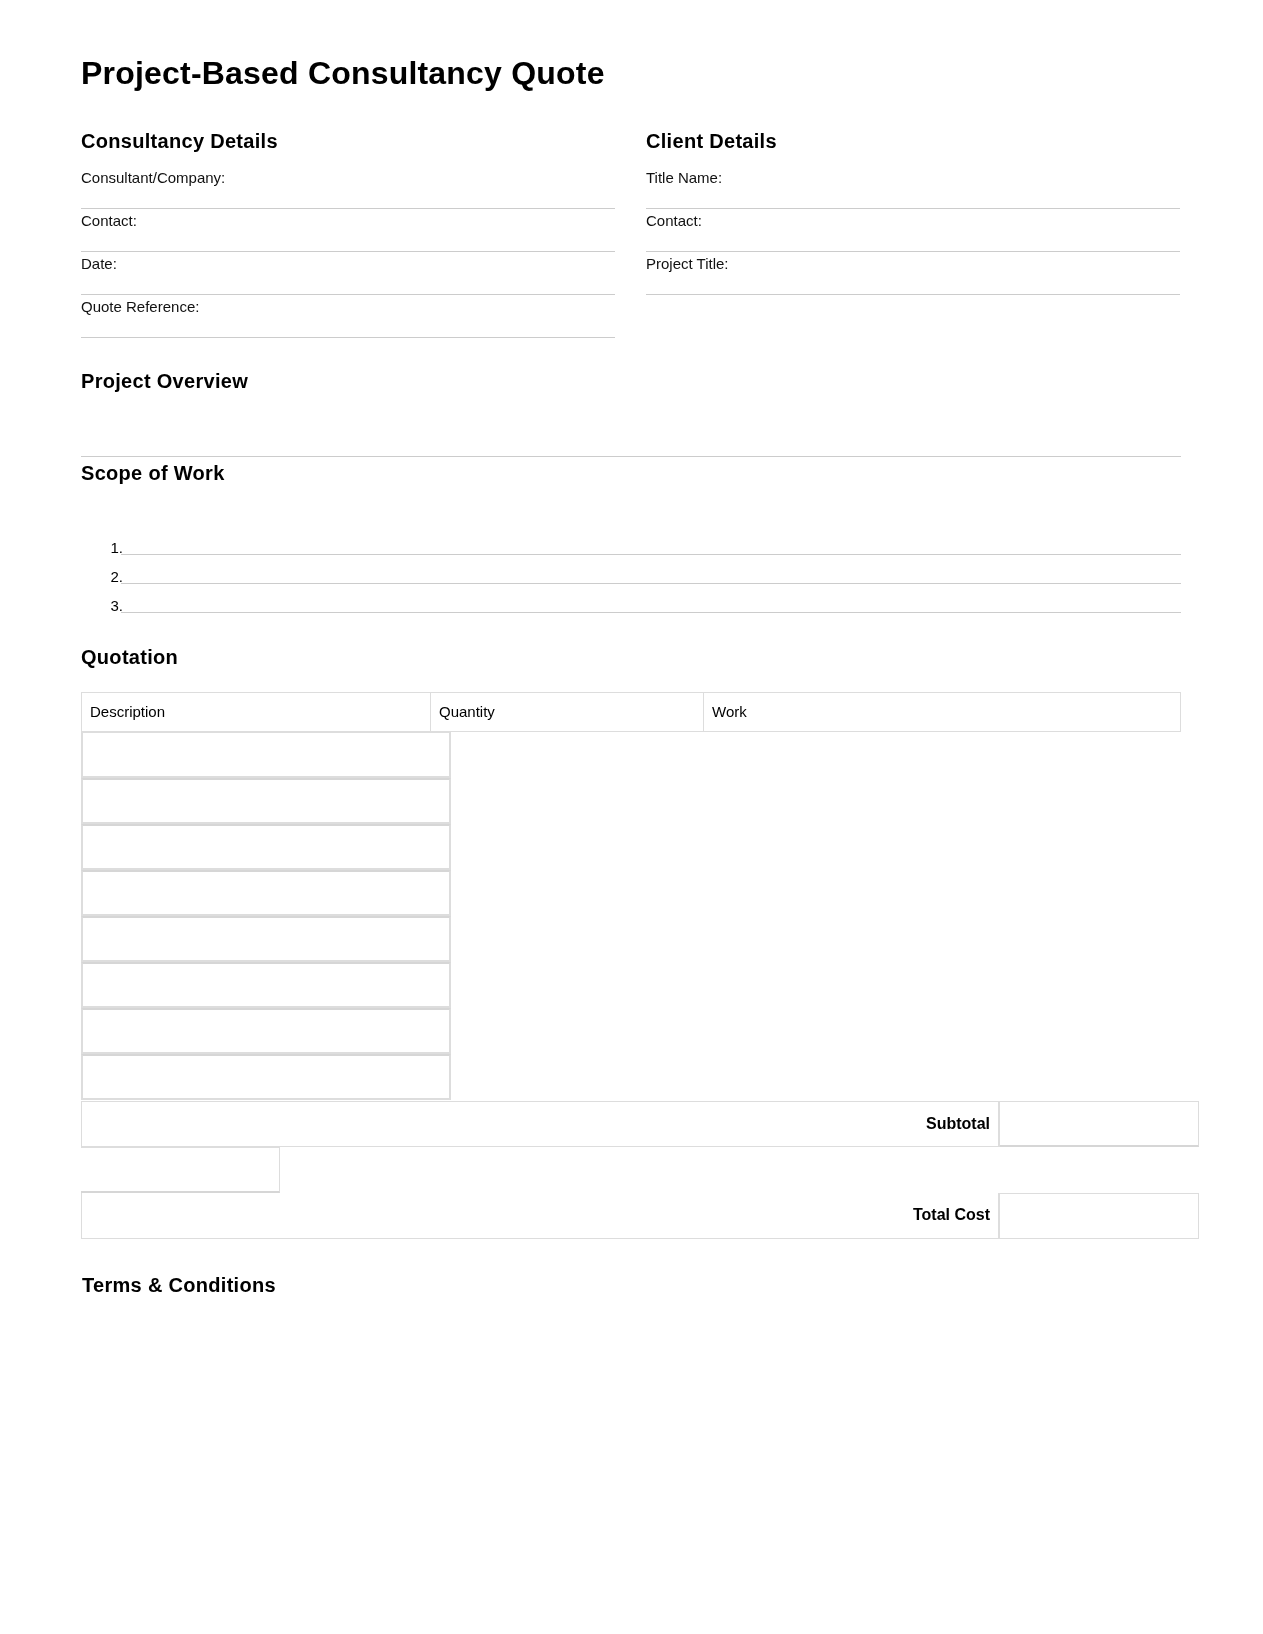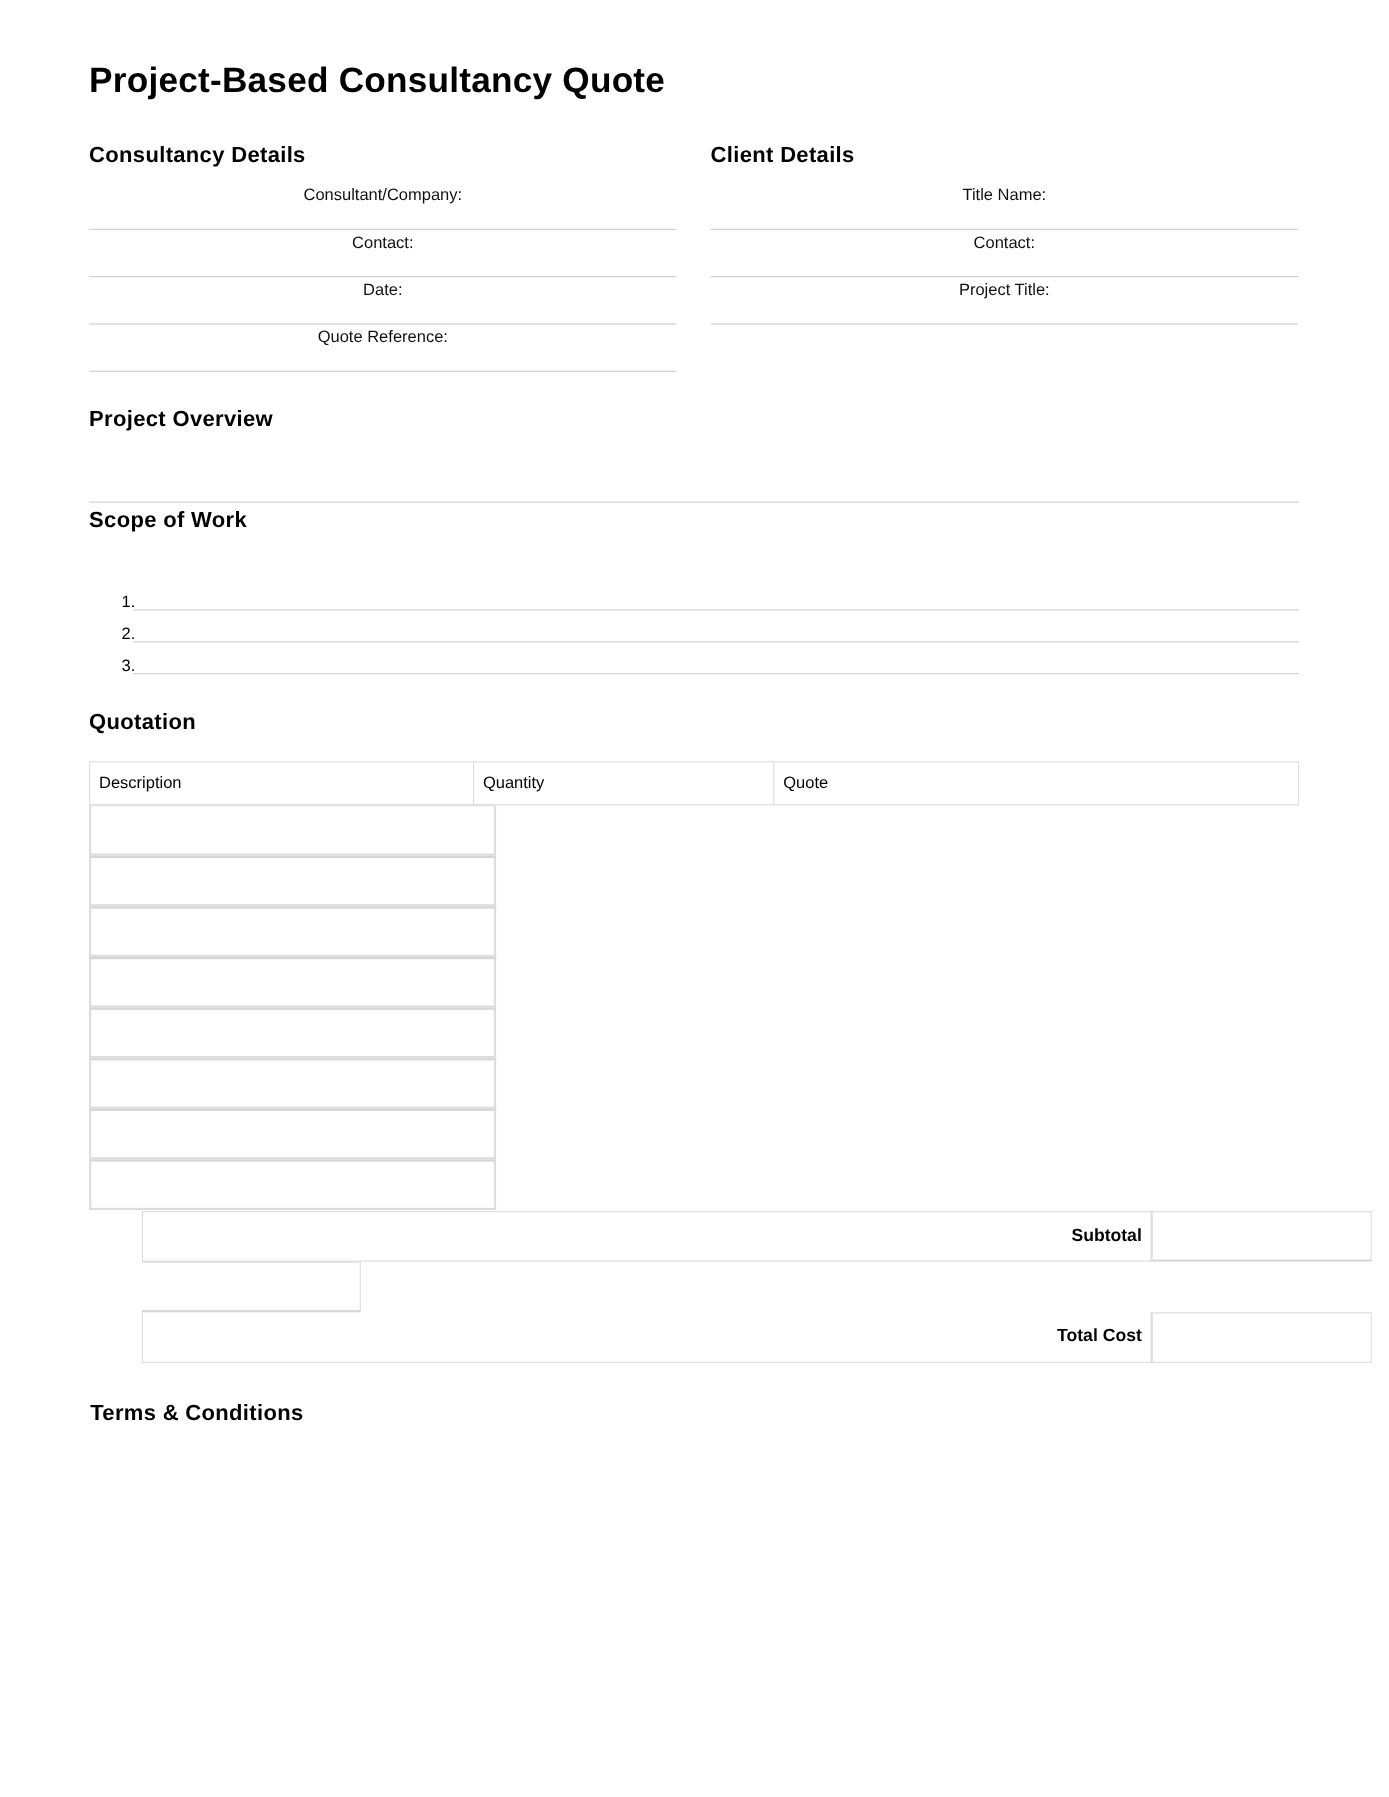--- a/index.html
+++ b/index.html
@@ -12,21 +12,21 @@
     .page { position: absolute; left: 0; top: 0; width: 1263px; height: 1264px; }
 
     .title {
       position: absolute; left: 81px; top: 55px;
       font-size: 32px; font-weight: bold; letter-spacing: 0.2px;
     }
     .h2 {
       position: absolute; font-size: 20px; font-weight: bold; letter-spacing: 0.3px;
     }
 
-    .col { position: absolute; width: 534px; text-align: center; }
+    .col { position: absolute; width: 534px; }
     .field {
       height: 43px;
       border-bottom: 1px solid #cccccc;
       font-size: 15px;
       padding-top: 3px;
       color: #111;
     }
 
     .overview-line {
       position: absolute; left: 81px; top: 456px; width: 1100px; height: 0;
@@ -59,21 +59,21 @@
 
     .quote-rows { position: absolute; left: 81px; top: 732px; width: 370px; }
     .q-row {
       height: 46px; width: 370px;
       border: 2px solid #dddddd;
       border-top-width: 1px;
       margin-top: 0;
     }
     .q-row + .q-row { border-top: 2px solid #d6d6d6; }
 
-    .totals { position: absolute; left: 81px; top: 1101px; width: 1118px; margin-left: 48px; }
+    .totals { position: absolute; left: 81px; top: 1101px; width: 1118px; }
     .t-row { display: flex; height: 46px; }
     .t-label {
       width: 919px; height: 46px;
       border: 1px solid #dddddd; border-top: none;
       border-right: 2px solid #dddddd;
       text-align: right; padding: 13px 8px 0 0;
       font-size: 16px; font-weight: bold;
     }
     .t-row:first-child .t-label { border-top: 1px solid #dddddd; }
     .t-value {
@@ -145,21 +145,21 @@
       <span class="scope-num">3.</span>
       <span class="scope-line"></span>
     </div>
   </div>
 
   <h2 class="h2" style="left:81px; top:646px;">Quotation</h2>
 
   <div class="quote-head">
     <div class="qh-cell" style="width:349px;">Description</div>
     <div class="qh-cell" style="width:273px;">Quantity</div>
-    <div class="qh-cell" style="flex:1;">Quote</div>
+    <div class="qh-cell" style="flex:1;">Work</div>
   </div>
 
   <div class="quote-rows">
     <div class="q-row"></div>
     <div class="q-row"></div>
     <div class="q-row"></div>
     <div class="q-row"></div>
     <div class="q-row"></div>
     <div class="q-row"></div>
     <div class="q-row"></div>

